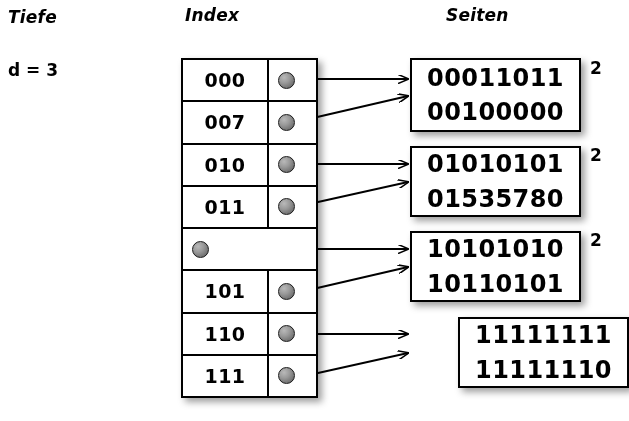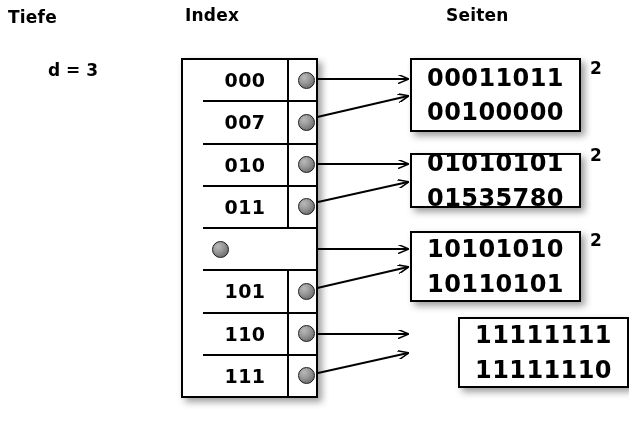--- a/index.html
+++ b/index.html
@@ -17,58 +17,57 @@
   }
   #root {
     position: relative;
     width: 629px;
     height: 421px;
   }
 
   
   .col-header {
     position: absolute;
+    font-style: italic;
     font-weight: 700;
     font-size: 17px;
     color: #000000;
     letter-spacing: 0.2px;
     white-space: nowrap;
   }
   #hdr-tiefe  { left: 8px;  top: 7px; }
   #hdr-index { left: 185px; top: 5px; }
   #hdr-seiten { left: 446px; top: 5px; }
 
   
   #depth-value {
     position: absolute;
     left: 8px;
     top: 60px;
     font-size: 17px;
     font-weight: 700;
     font-style: normal;
     color: #000000;
     white-space: nowrap;
-    margin-left: 40px;
   }
 
   
   #index-table {
     position: absolute;
     left: 181px;
     top: 58px;
     width: 137px;
     height: 340px;
     box-sizing: border-box;
     border: 2.5px solid #000000;
     background: #ffffff;
     box-shadow: 4px 4px 7px rgba(0,0,0,0.38);
     display: flex;
     flex-direction: column;
     z-index: 3;
-    padding-left: 20px;
   }
   .index-row {
     flex: 1 1 0;
     display: flex;
     flex-direction: row;
     border-bottom: 2.5px solid #000000;
     min-height: 0;
   }
   .index-row:last-child { border-bottom: none; }
 
@@ -116,21 +115,21 @@
     z-index: 3;
   }
   .page-line {
     font-size: 24px;
     font-weight: 700;
     color: #000000;
     letter-spacing: 0.4px;
     line-height: 1.42;
   }
   #page-0 { top: 58px;  height: 74px; }
-  #page-1 { top: 153px; height: 55px; }
+  #page-1 { top: 146px; height: 71px; }
   #page-2 { top: 231px; height: 71px; }
   #page-3 { top: 317px; height: 71px; margin-left: 48px; }
 
   
   .local-depth {
     position: absolute;
     left: 590px;
     font-size: 17px;
     font-weight: 700;
     color: #000000;

